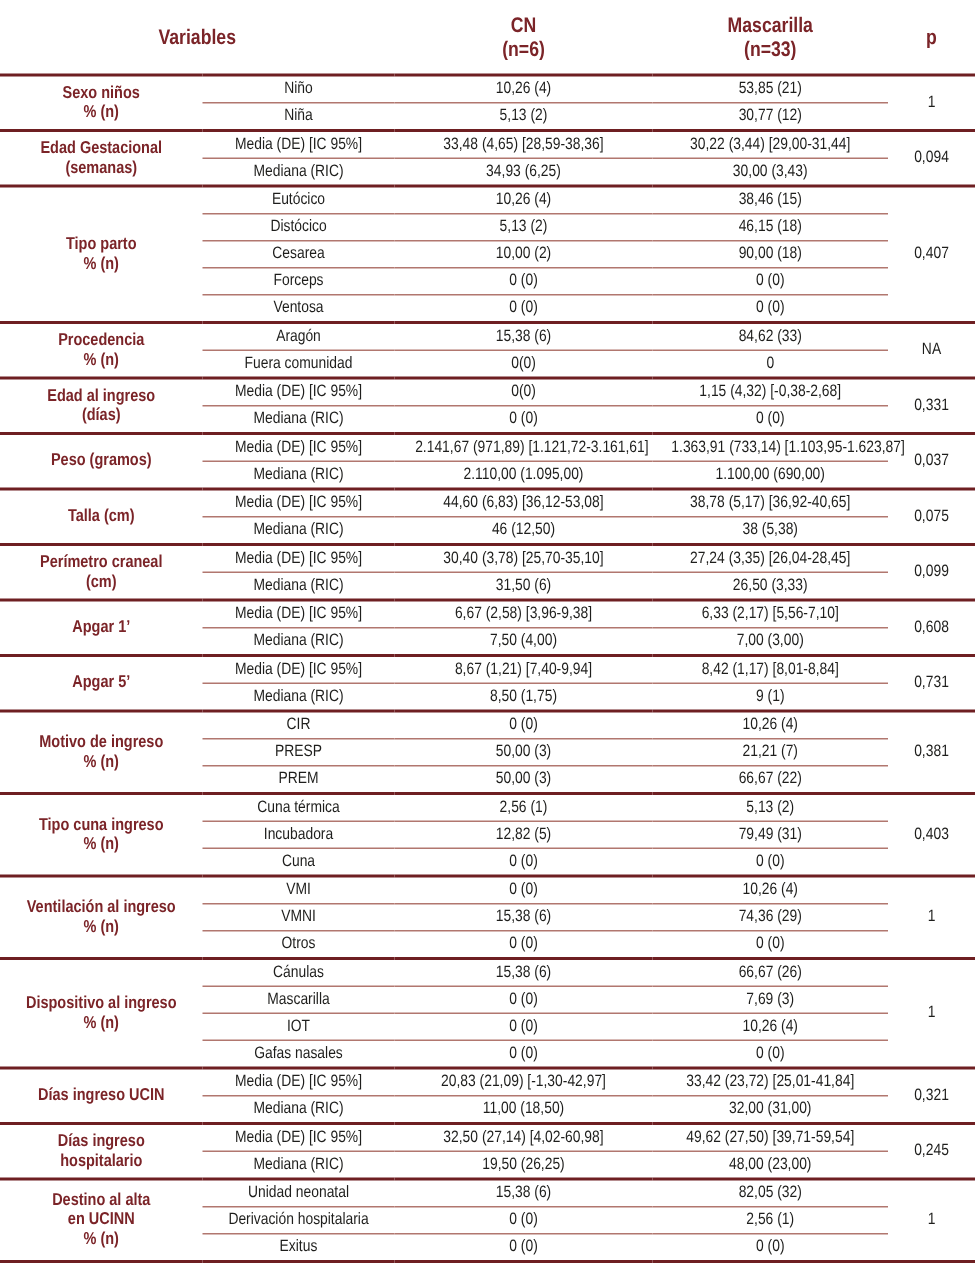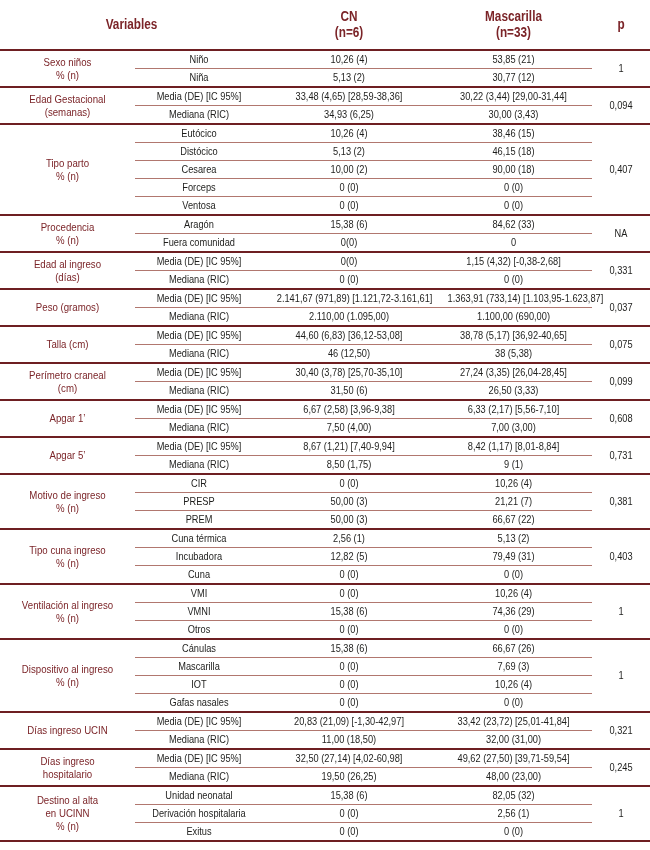--- a/index.html
+++ b/index.html
@@ -30,21 +30,21 @@
     color:var(--maroon);font-weight:700;font-size:14px;
     text-align:center;vertical-align:middle;
     border-bottom:2.5px solid var(--thick);
   }
   tbody th,tbody td{
     height:17px;padding:0;
     font-size:11px;font-weight:400;color:var(--ink);
     text-align:center;vertical-align:middle;
   }
   tbody th.varname{
-    color:var(--maroon);font-weight:400;font-size:11.5px;
+    color:var(--maroon);font-weight:700;font-size:11.5px;
   }
   tr.gstart>th,tr.gstart>td{border-top:2.5px solid var(--thick);}
   td.sep{border-bottom:1px solid var(--thin);}
   
   .cnd{
     transform:scaleX(0.84);transform-origin:50% 50%;
     white-space:nowrap;line-height:1.12;
   }
   .ml{white-space:pre-line;}
 </style>

